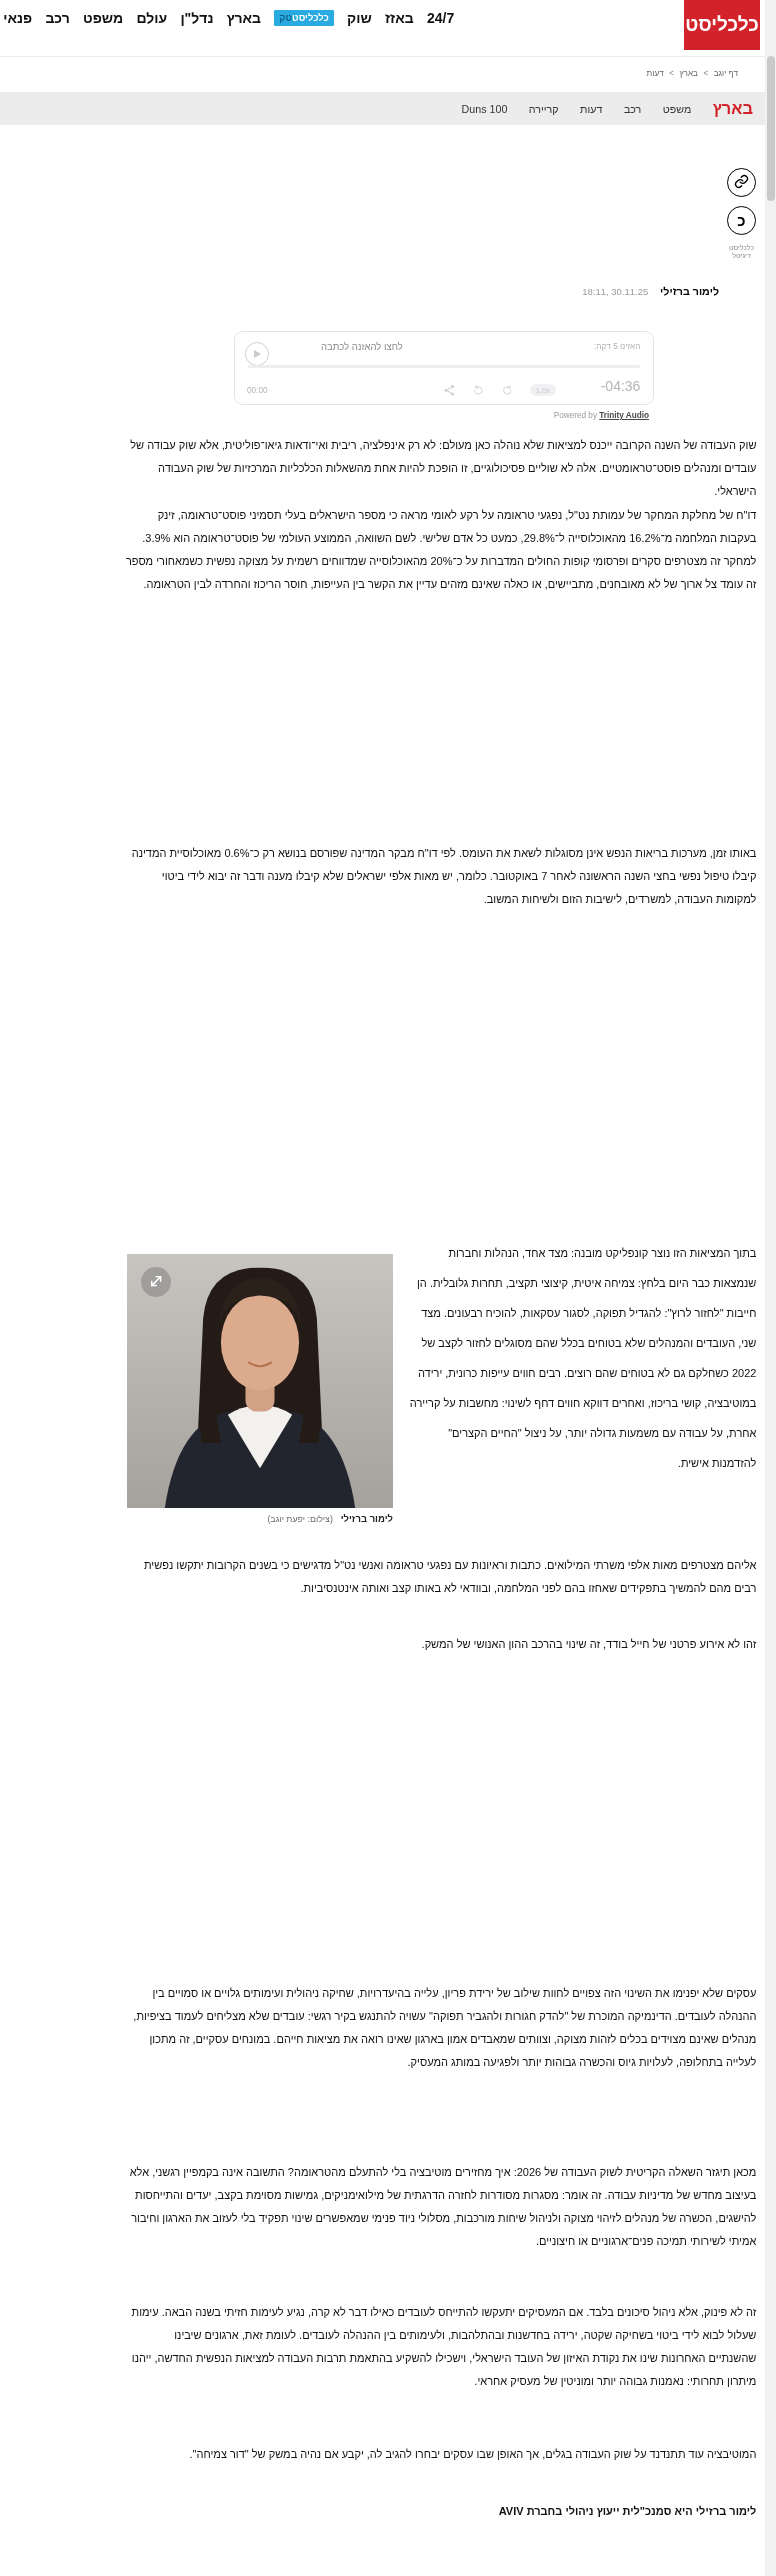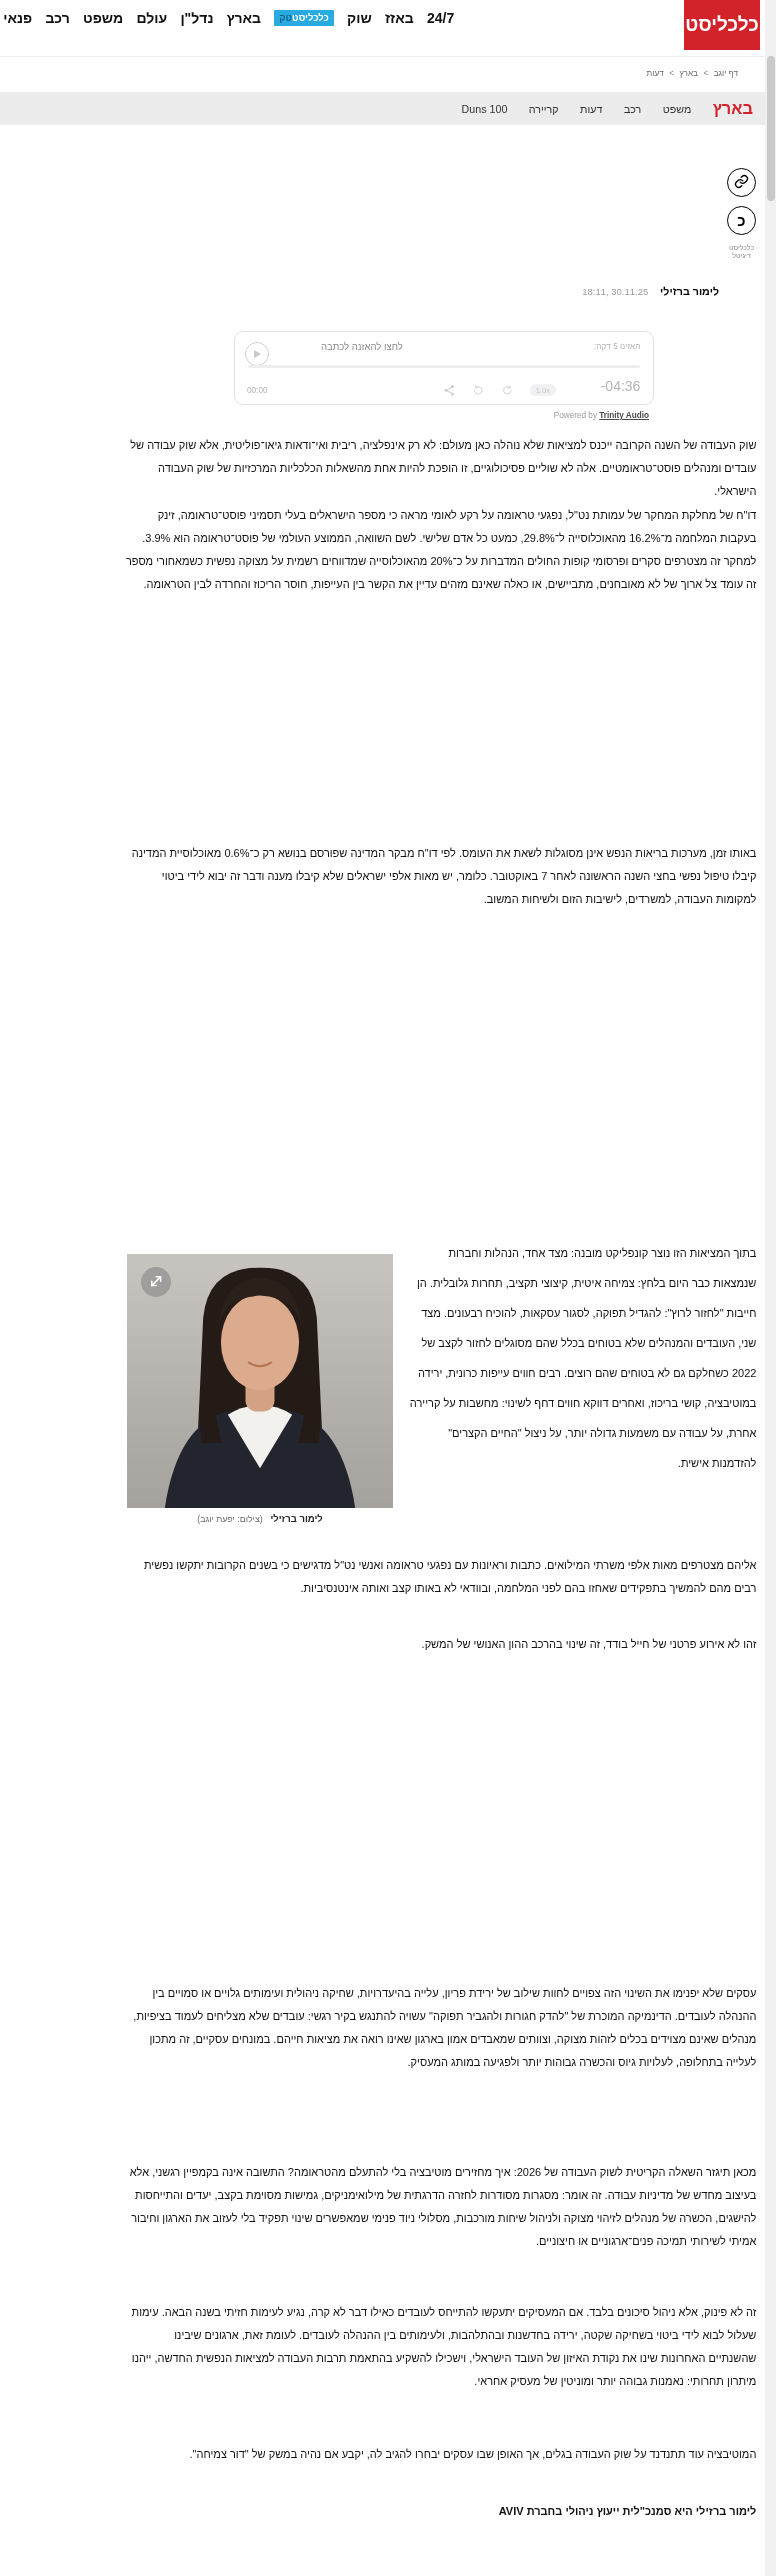--- a/index.html
+++ b/index.html
@@ -58,21 +58,21 @@
   .para{position:absolute;right:19.6px;width:631px;font-size:11px;line-height:23px;color:#111;text-align:right;margin:0;}
   .para-narrow{width:347px;line-height:30px;}
   .p0{top:434px;} .p1{top:504px;} .p2{top:842px;}
   .p3{top:1238px;} .p4{top:1554px;} .p5{top:1633px;}
   .p6{top:1982px;} .p7{top:2161px;} .p8{top:2301px;} .p9{top:2443px;}
   .author-footer{position:absolute;right:19.6px;top:2494px;width:631px;font-size:11px;font-weight:700;color:#111;text-align:right;}
 
   
   .photo{position:absolute;left:128px;top:1254px;width:266px;height:254px;overflow:hidden;background:#b5b1ac;}
   .expand-btn{position:absolute;left:142px;top:1267px;width:30px;height:30px;border-radius:50%;background:rgba(130,130,130,.55);display:flex;align-items:center;justify-content:center;cursor:pointer;}
-  .photo-caption{position:absolute;left:128px;top:1513px;width:266px;text-align:center;direction:rtl;}
+  .photo-caption{position:absolute;left:128px;top:1513px;width:266px;text-align:right;direction:rtl;}
   .photo-caption .cap-name{font-weight:700;font-size:9.5px;color:#222;}
   .photo-caption .cap-credit{font-size:8.8px;color:#696969;margin-right:5px;}
 
   
   .scrollbar{position:absolute;right:0;top:0;width:10.7px;height:2576px;background:#f1f1f1;}
   .scroll-thumb{position:absolute;top:56px;right:1.3px;width:8.2px;height:145px;background:#c9c9c9;border-radius:4.4px;cursor:grab;}
 
   .ltr{direction:ltr;unicode-bidi:isolate;}
 </style>
 </head>

